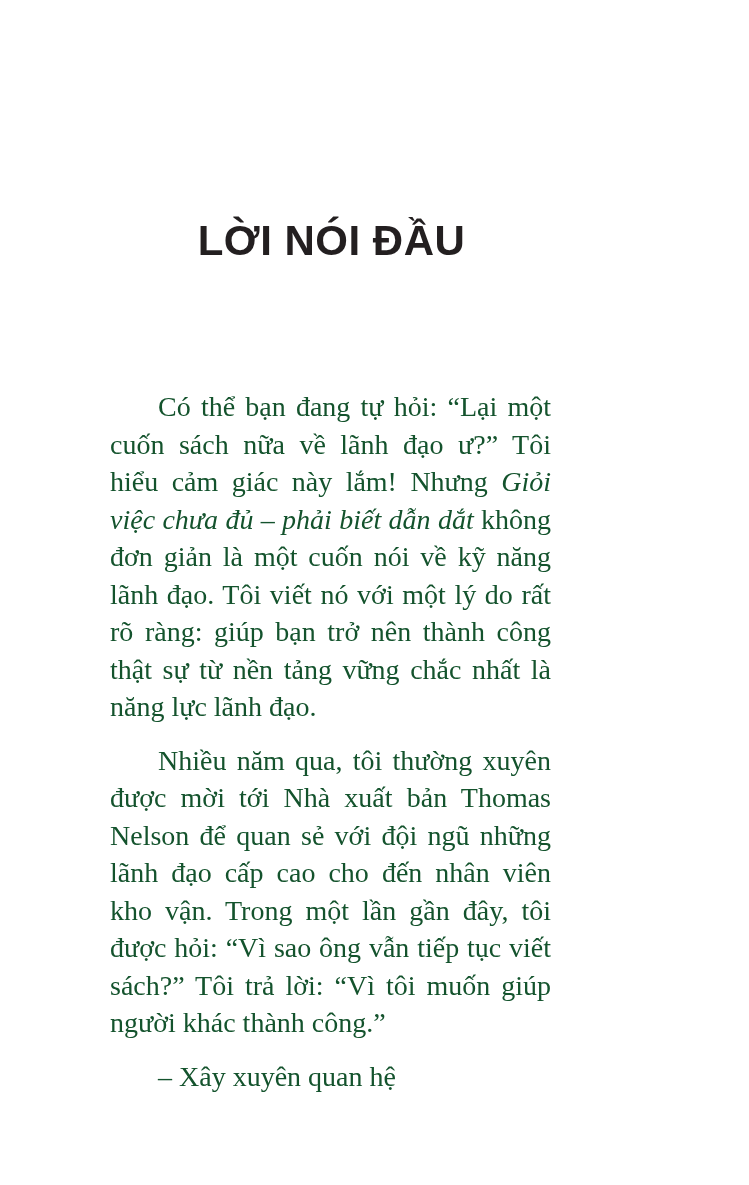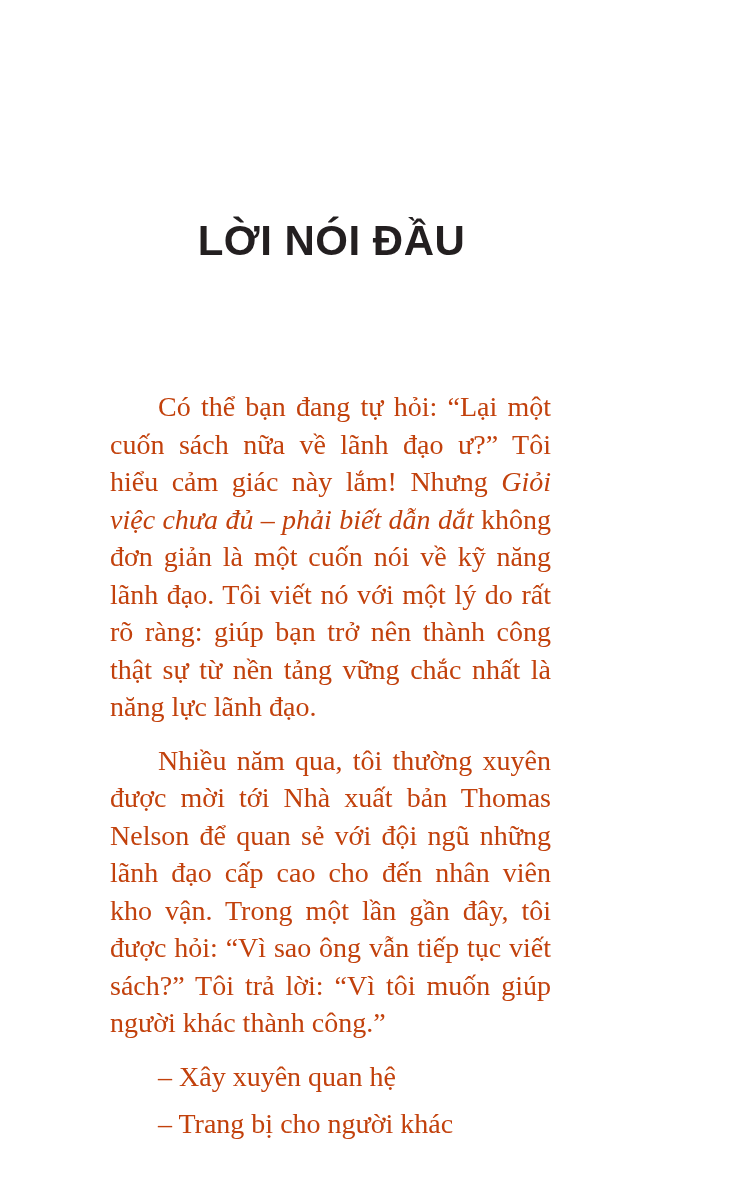--- a/index.html
+++ b/index.html
@@ -24,21 +24,21 @@
     letter-spacing: 0.5px;
     color: #231f20;
     line-height: 1.2;
   }
   .content {
     margin: 0 112px 0 110px;
     padding-top: 122px;
     font-family: "Liberation Serif", "DejaVu Serif", serif;
     font-size: 28px;
     line-height: 37.5px;
-    color: #c2410c;
+    color: #14532d;
     text-align: justify;
   }
   .content p {
     margin: 0 0 16px 0;
     text-indent: 48px;
   }
   .content p.list-item {
     text-align: left;
     margin: 0 0 10px 0;
   }
@@ -53,15 +53,14 @@
   <h1 class="chapter-title">LỜI NÓI ĐẦU</h1>
 
   <div class="content">
     <p><span>Có thể bạn đang tự hỏi: “Lại một cuốn sách nữa về lãnh đạo ư?” Tôi hiểu cảm giác này lắm! Nhưng </span><em>Giỏi việc chưa đủ – phải biết dẫn dắt</em><span> không đơn giản là một cuốn nói về kỹ năng lãnh đạo. Tôi viết nó với một lý do rất rõ ràng: giúp bạn trở nên thành công thật sự từ nền tảng vững chắc nhất là năng lực lãnh đạo.</span></p>
 
     <p>Nhiều năm qua, tôi thường xuyên được mời tới Nhà xuất bản Thomas Nelson để quan sẻ với đội ngũ những lãnh đạo cấp cao cho đến nhân viên kho vận. Trong một lần gần đây, tôi được hỏi: “Vì sao ông vẫn tiếp tục viết sách?” Tôi trả lời: “Vì tôi muốn giúp người khác thành công.”</p>
 
 
     <p class="list-item">– Xây xuyên quan hệ</p>
 
-    <p class="list-item">– Trang bị cho người khác</p>
   </div>
 </div>
 
 </body></html>

